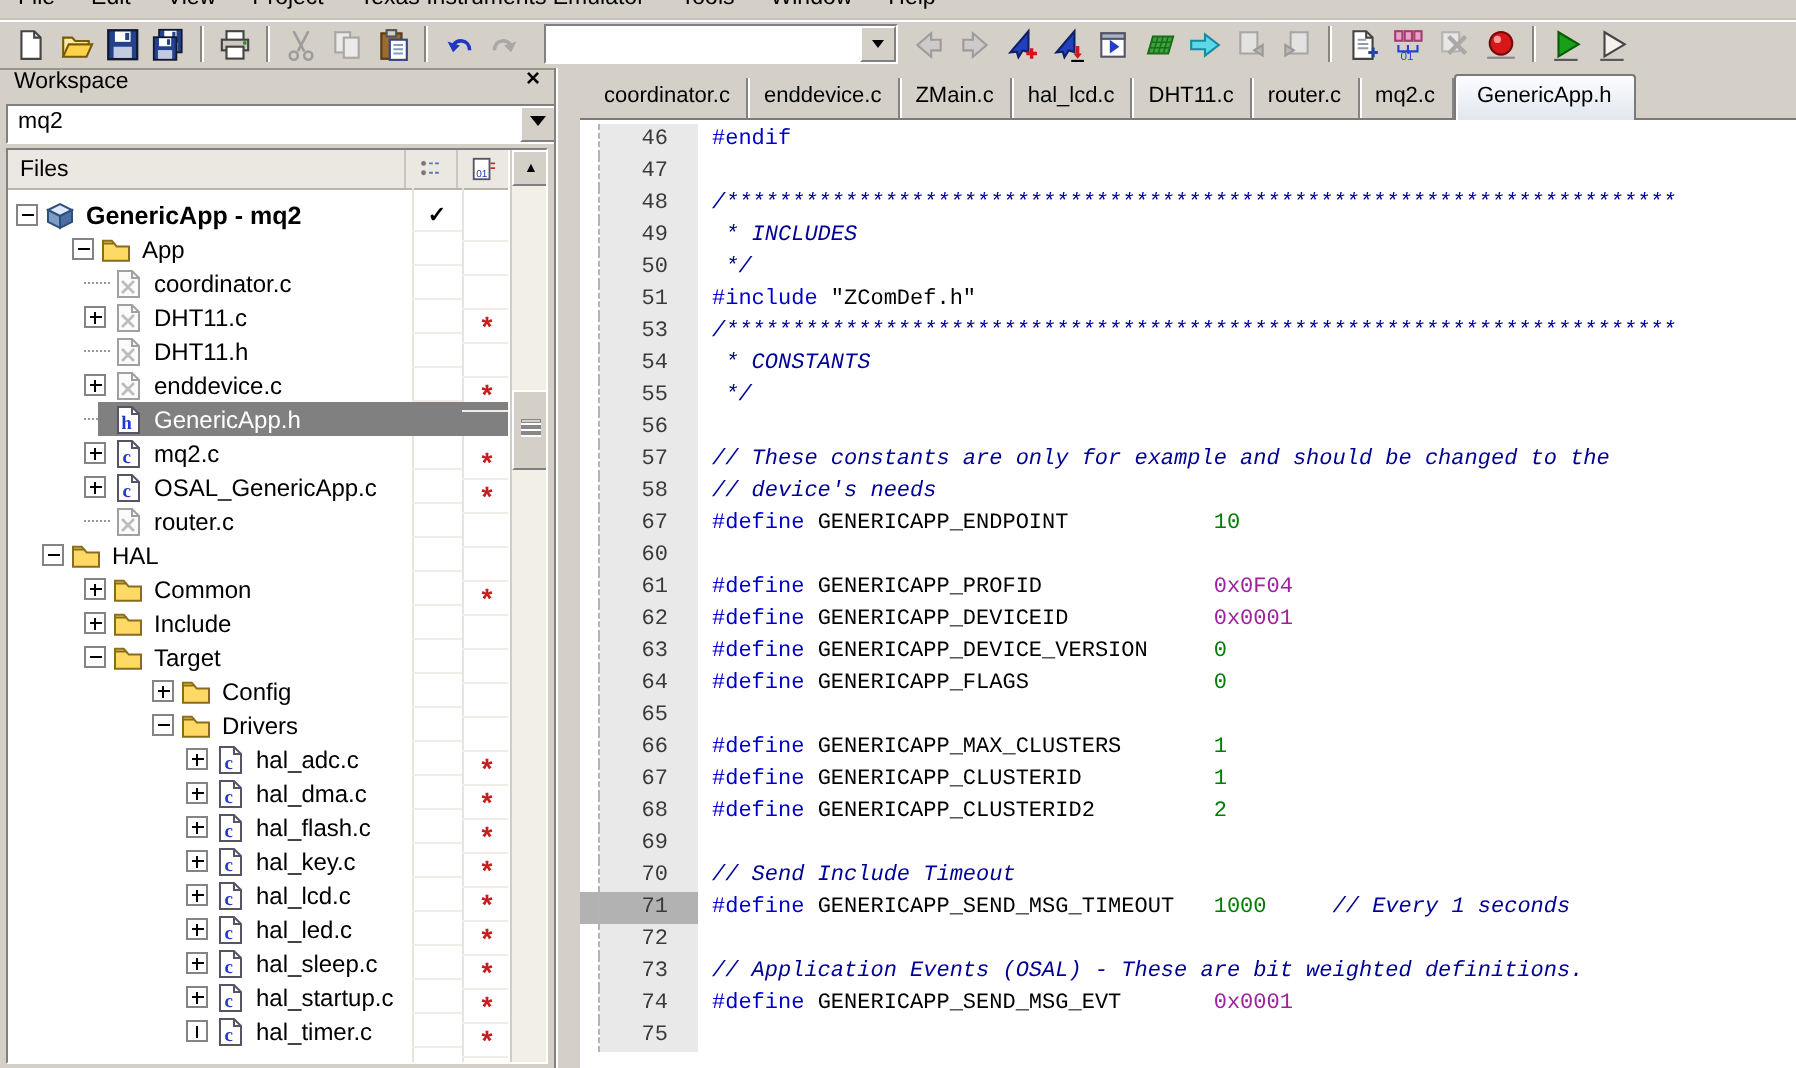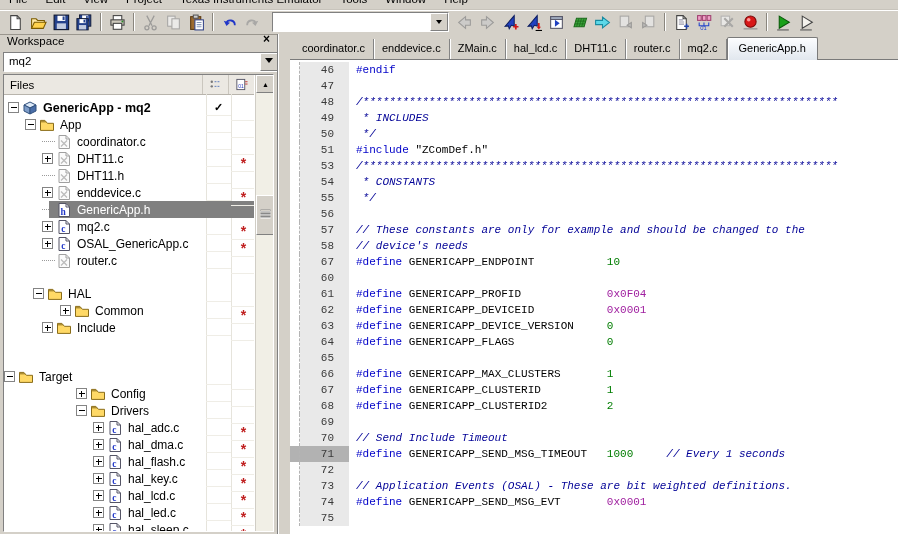--- a/index.html
+++ b/index.html
@@ -336,21 +336,21 @@
             <svg viewBox="0 0 16 16">
               <path d="M2 5l6-3 6 3-6 3z" fill="#dce9f8" stroke="#30507c"></path>
               <path d="M2 5v6l6 3V8z" fill="#7d9cc8" stroke="#30507c"></path>
               <path d="M14 5v6l-6 3V8z" fill="#4a6ea8" stroke="#30507c"></path>
             </svg>
           </span>
           <span class="lbl">GenericApp - mq2</span>
           <span class="colcell c1">✓</span>
           <span class="colcell c2"></span>
         </div>
-        <div class="row" style="padding-left: 21px;">
+        <div class="row" style="padding-left: 32px;">
           <span class="ex">
             <i class="h"></i>
           </span>
           <span class="ticon">
             <svg viewBox="0 0 16 16">
               <path d="M1.5 5V3.4h4.4l1.2 1.4" fill="#ffd966" stroke="#8a6d1a"></path>
               <path d="M1.5 13.4V4.8h5.6l1.3 1.5h6.1v7.1z" fill="#ffd966" stroke="#8a6d1a"></path>
             </svg>
           </span>
           <span class="lbl">App</span>
@@ -467,35 +467,35 @@
             <svg viewBox="0 0 16 16">
               <path d="M3 1.5h7l3.5 3.5v9.5H3z" fill="#fbfbfb" stroke="#a0a0a0"></path>
               <path d="M10 1.5V5h3.5" fill="none" stroke="#a0a0a0"></path>
               <path d="M5 6.5l6 6M11 6.5l-6 6" stroke="#bcbcbc" stroke-width="1.3"></path>
             </svg>
           </span>
           <span class="lbl">router.c</span>
           <span class="colcell c1"></span>
           <span class="colcell c2"></span>
         </div>
-        <div class="row" style="padding-left: 29px; margin-top: 16px;">
+        <div class="row" style="padding-left: 17px;">
           <span class="ex">
             <i class="h"></i>
           </span>
           <span class="ticon">
             <svg viewBox="0 0 16 16">
               <path d="M1.5 5V3.4h4.4l1.2 1.4" fill="#ffd966" stroke="#8a6d1a"></path>
               <path d="M1.5 13.4V4.8h5.6l1.3 1.5h6.1v7.1z" fill="#ffd966" stroke="#8a6d1a"></path>
             </svg>
           </span>
           <span class="lbl">HAL</span>
           <span class="colcell c1"></span>
           <span class="colcell c2"></span>
         </div>
-        <div class="row" style="padding-left: 56px;">
+        <div class="row" style="padding-left: 38px;">
           <span class="ex">
             <i class="h"></i>
             <i class="v"></i>
           </span>
           <span class="ticon">
             <svg viewBox="0 0 16 16">
               <path d="M1.5 5V3.4h4.4l1.2 1.4" fill="#ffd966" stroke="#8a6d1a"></path>
               <path d="M1.5 13.4V4.8h5.6l1.3 1.5h6.1v7.1z" fill="#ffd966" stroke="#8a6d1a"></path>
             </svg>
           </span>
@@ -511,21 +511,21 @@
           <span class="ticon">
             <svg viewBox="0 0 16 16">
               <path d="M1.5 5V3.4h4.4l1.2 1.4" fill="#ffd966" stroke="#8a6d1a"></path>
               <path d="M1.5 13.4V4.8h5.6l1.3 1.5h6.1v7.1z" fill="#ffd966" stroke="#8a6d1a"></path>
             </svg>
           </span>
           <span class="lbl">Include</span>
           <span class="colcell c1"></span>
           <span class="colcell c2"></span>
         </div>
-        <div class="row" style=" margin-top: 32px;">
+        <div class="row" style="padding-left: 38px;">
           <span class="ex">
             <i class="h"></i>
           </span>
           <span class="ticon">
             <svg viewBox="0 0 16 16">
               <path d="M1.5 5V3.4h4.4l1.2 1.4" fill="#ffd966" stroke="#8a6d1a"></path>
               <path d="M1.5 13.4V4.8h5.6l1.3 1.5h6.1v7.1z" fill="#ffd966" stroke="#8a6d1a"></path>
             </svg>
           </span>
           <span class="lbl">Target</span>

